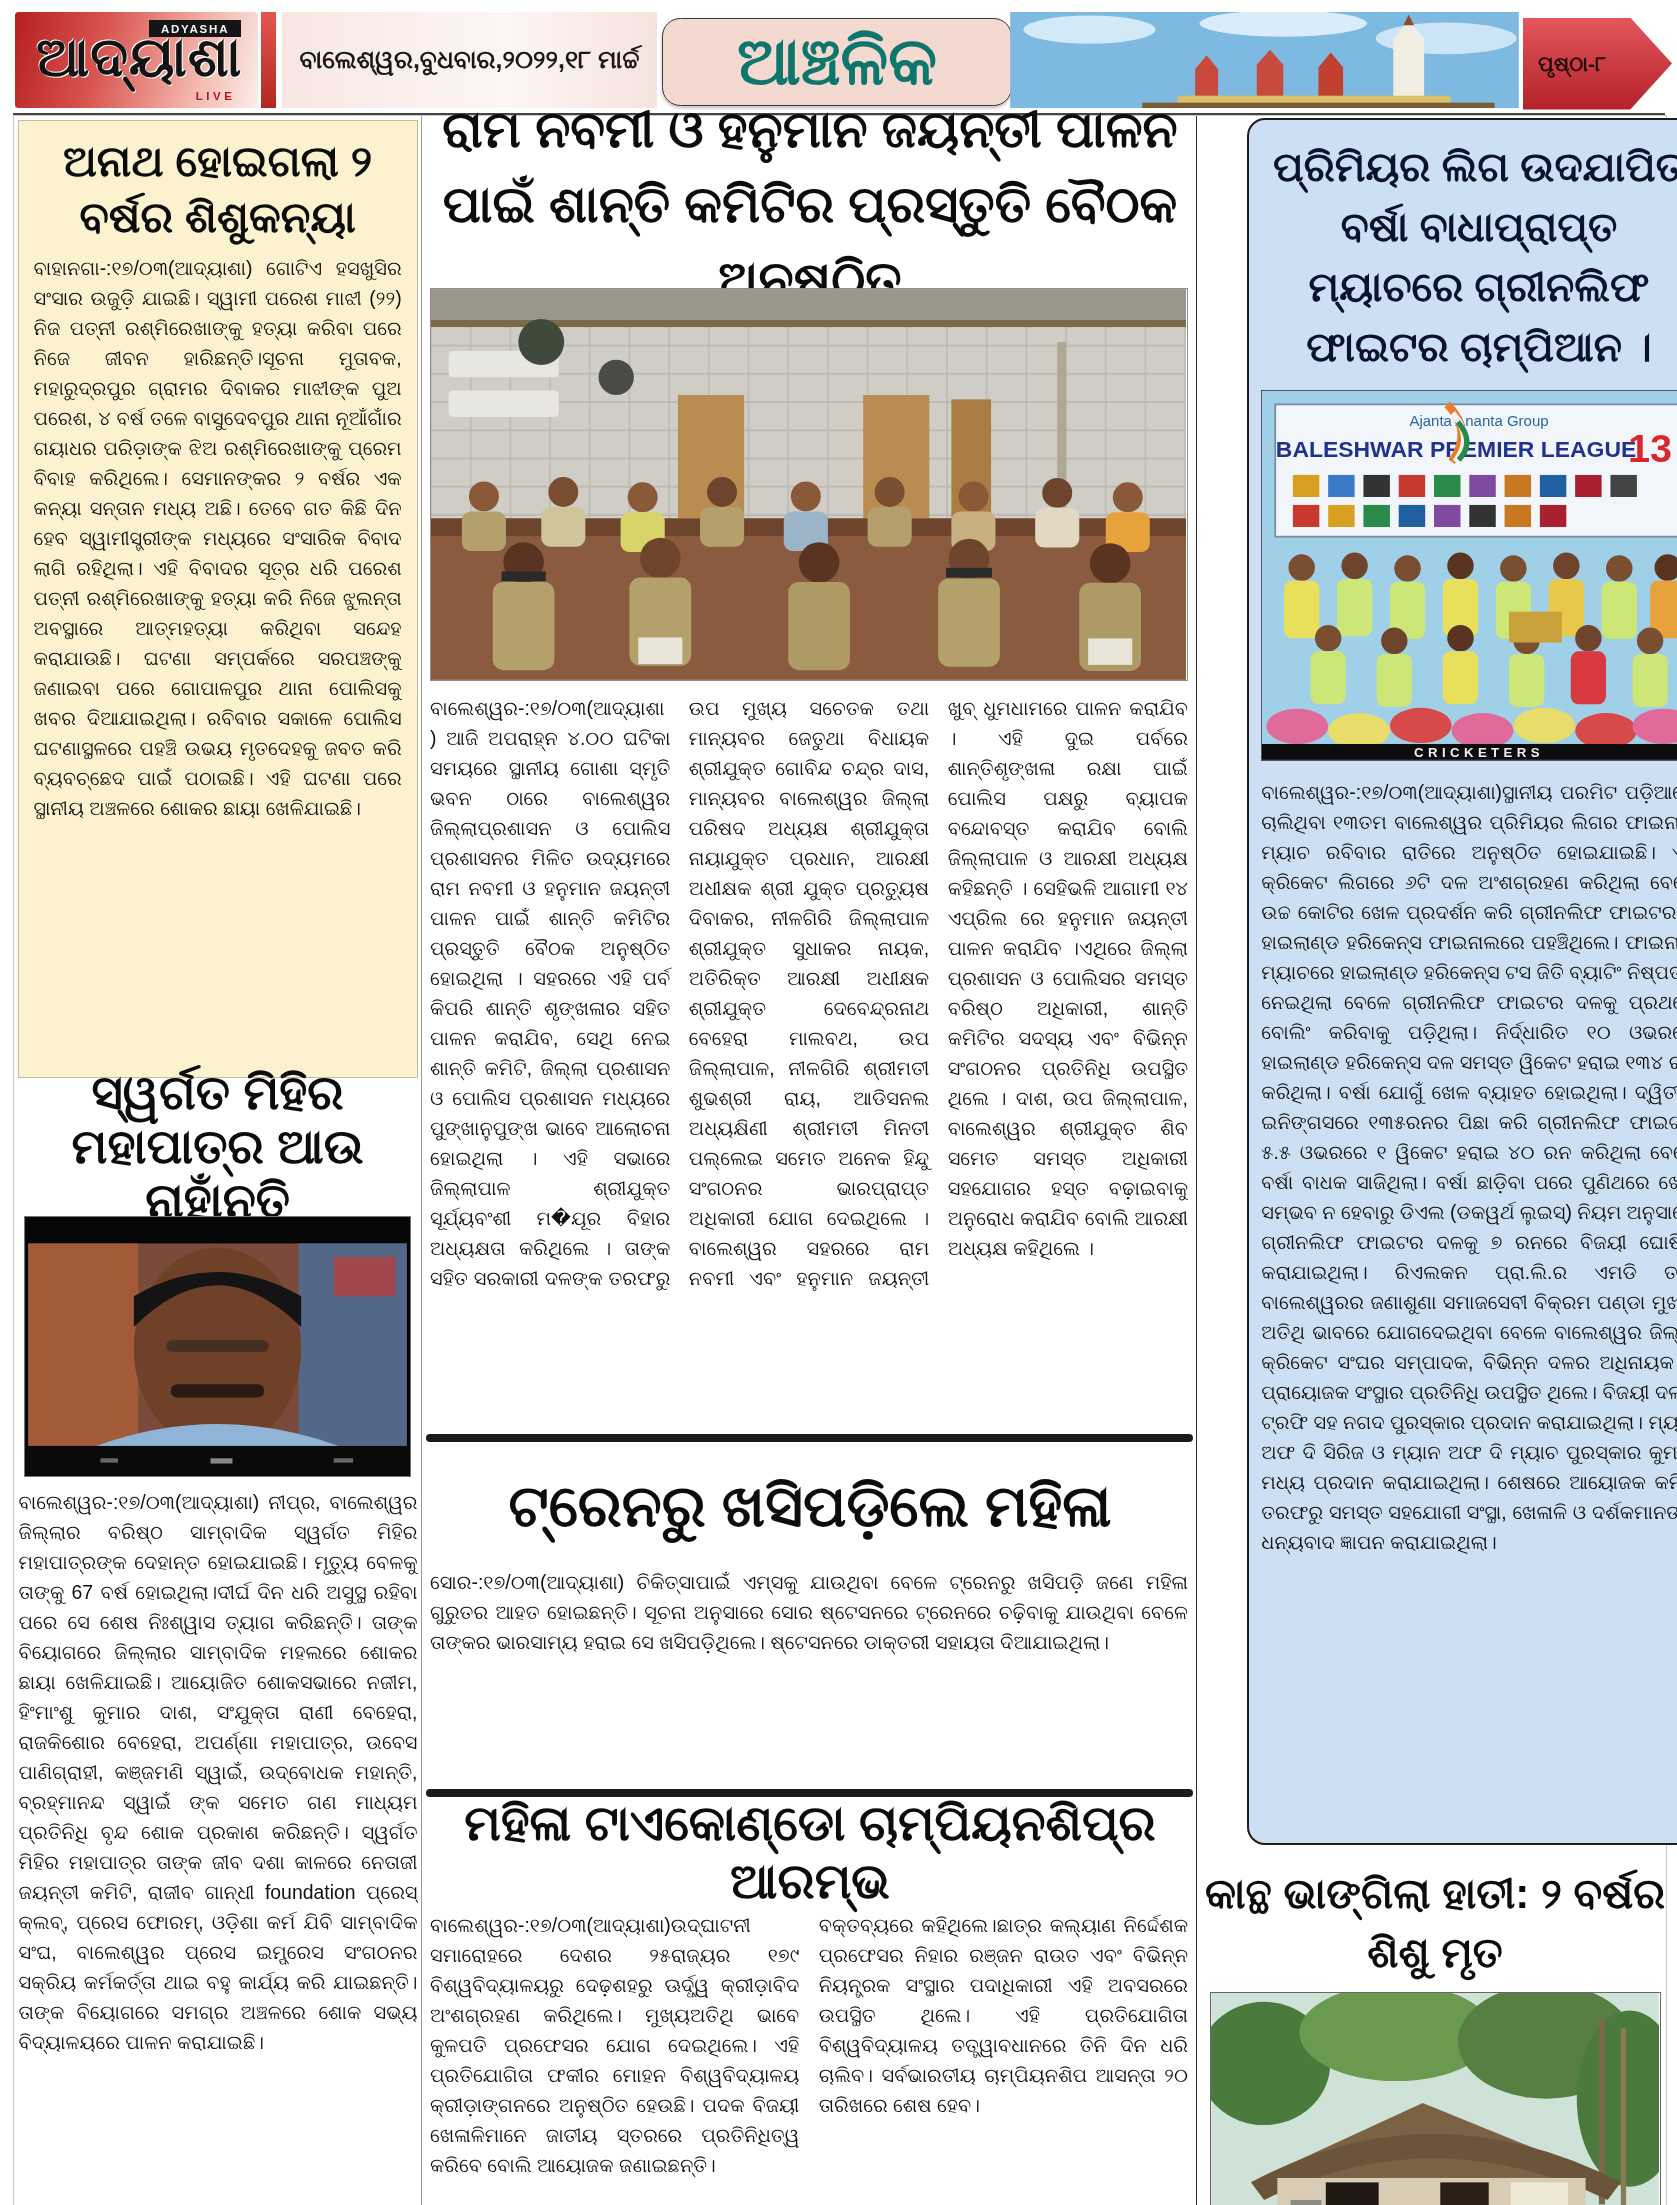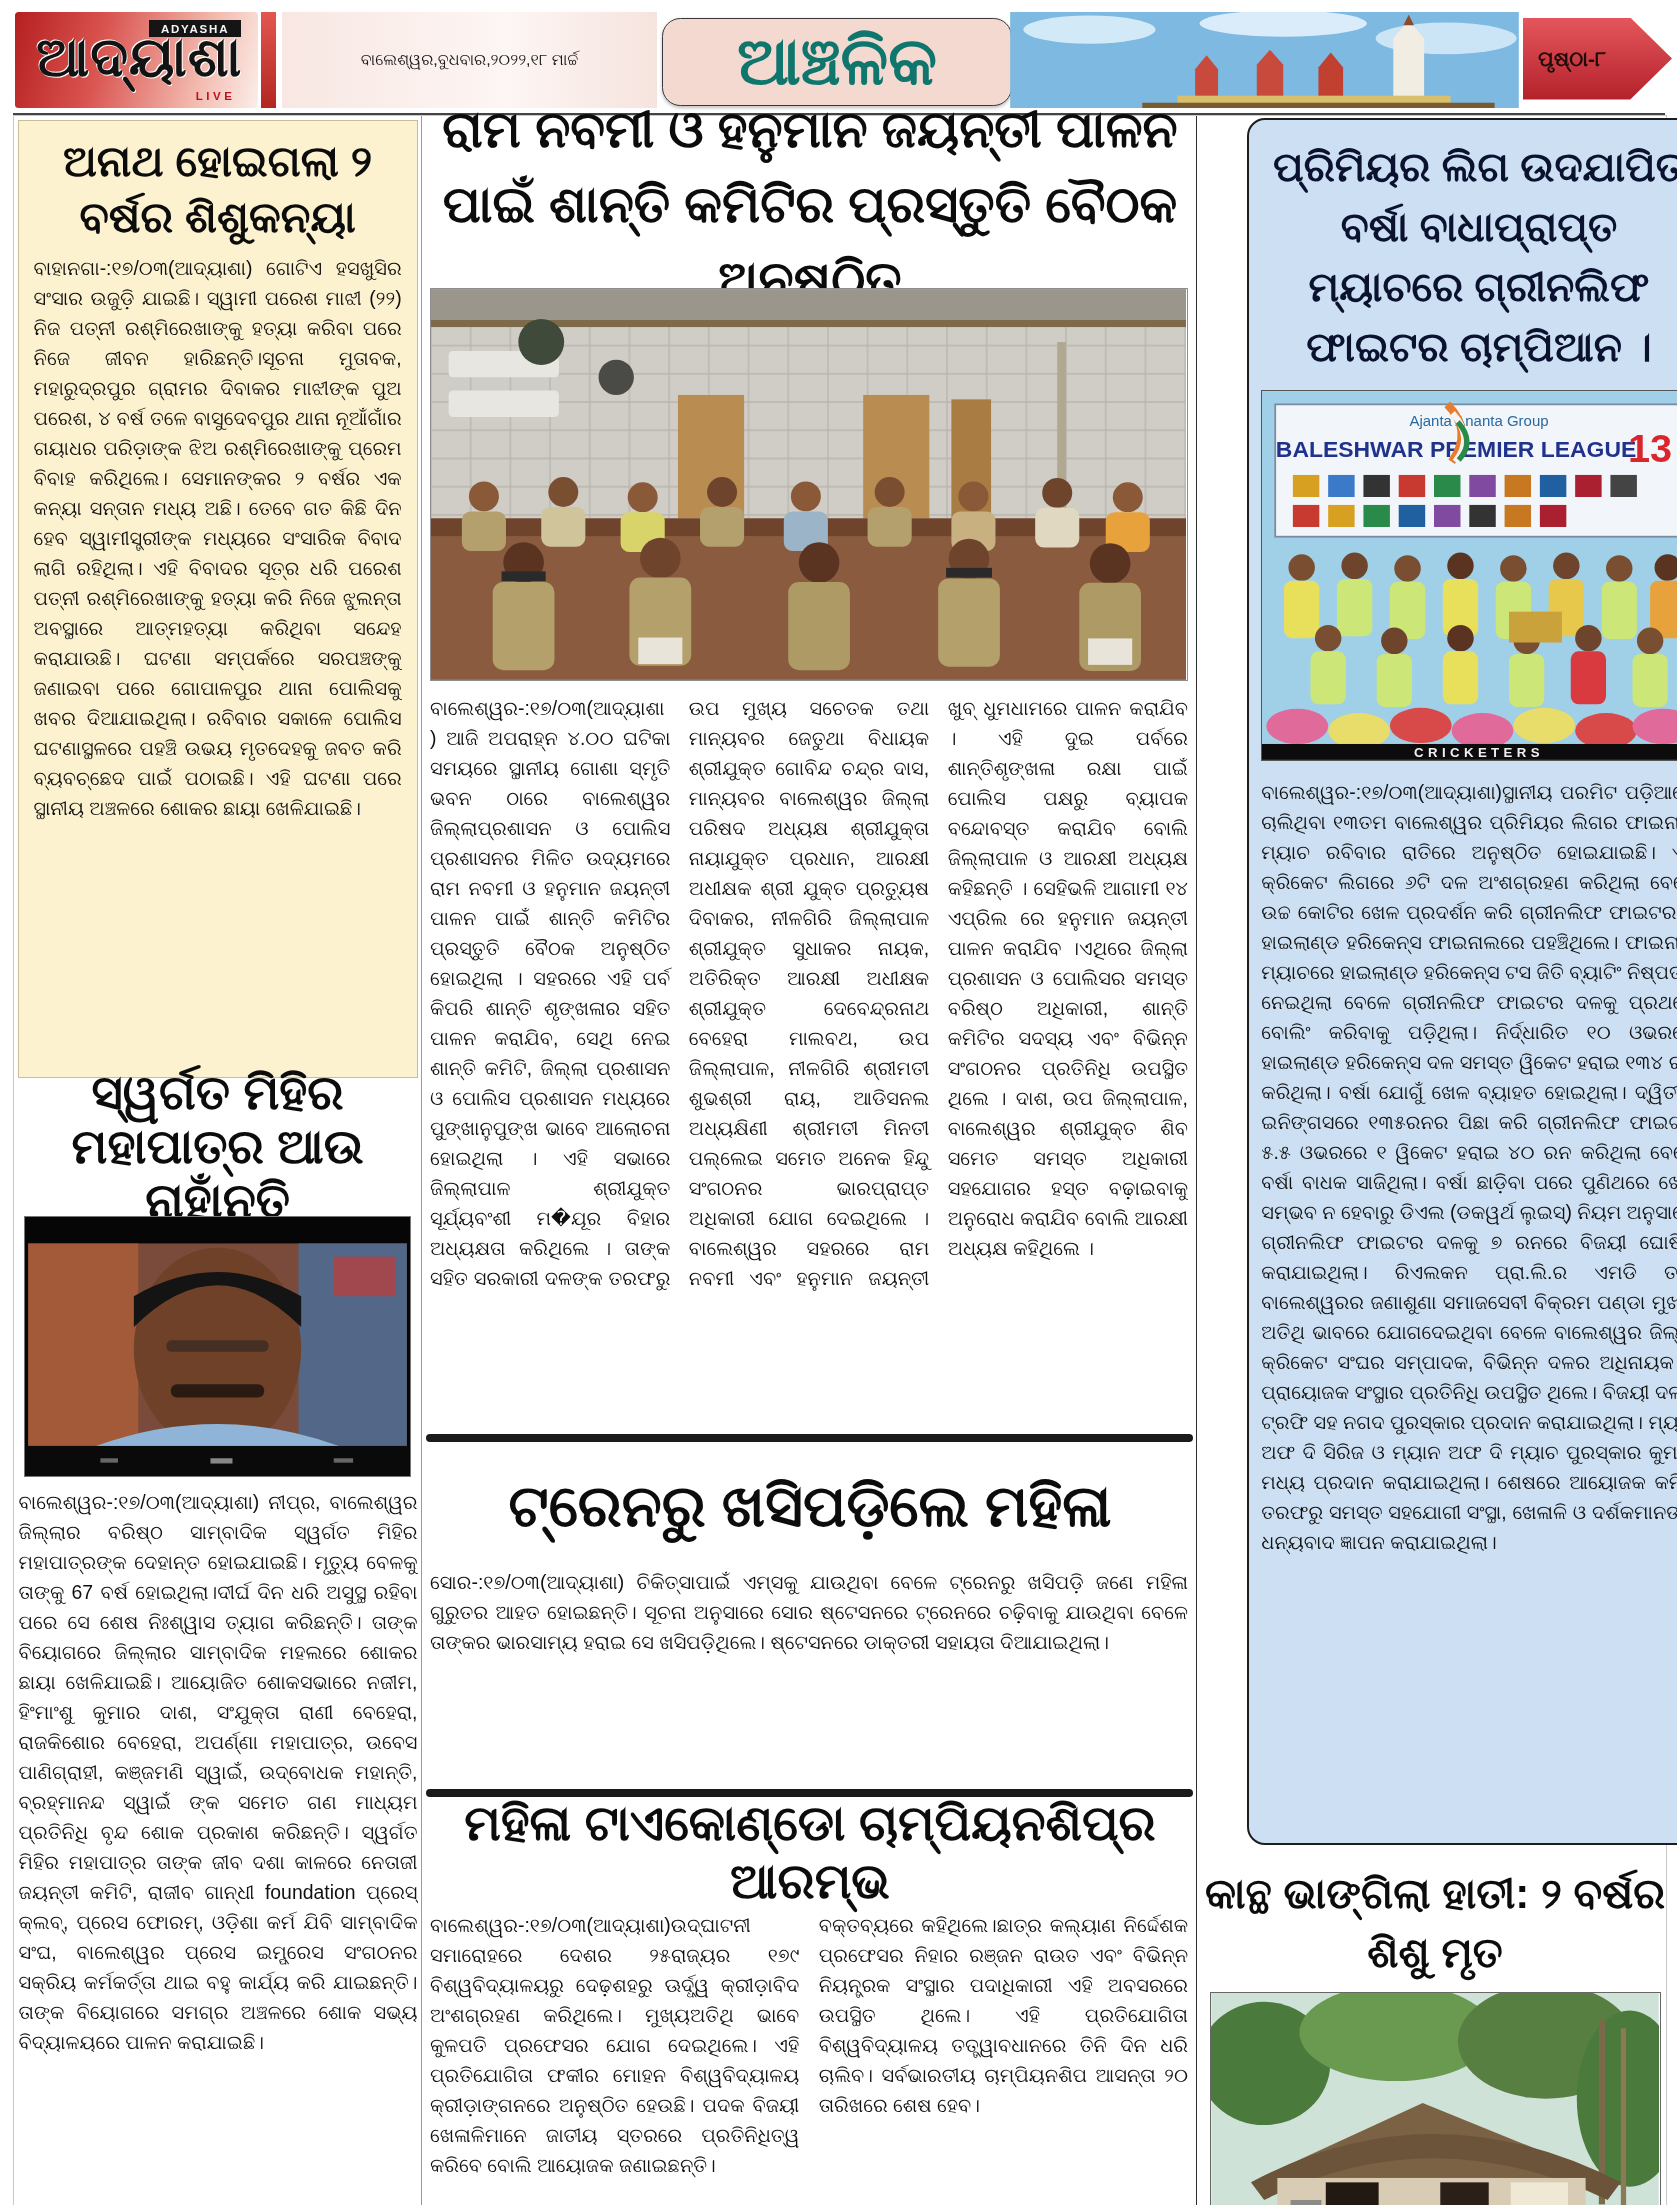--- a/index.html
+++ b/index.html
@@ -14,27 +14,27 @@
         text-shadow:0.9px 0.9px 0 #fff,-0.9px -0.9px 0 #fff;}
   #logo .brand{position:absolute;right:17.6px;top:8px;background:#151515;color:#f5f5f5;
         font-size:11.5px;font-weight:bold;padding:2.6px 11.5px;letter-spacing:1.8px;}
   #logo .live{position:absolute;right:23px;bottom:6.2px;color:#c01020;font-size:11.5px;
         font-weight:bold;letter-spacing:3.5px;}
   #hdr-stripe{left:261px;top:12.3px;width:15px;height:96px;
         background:linear-gradient(180deg,#e2574f,#b32622);}
   #hdr-date{left:282px;top:12.3px;width:375px;height:96px;
         background:linear-gradient(90deg,#f8e7e2,#fdf6f4 60%,#f6e3de);
         display:flex;align-items:center;justify-content:center;}
-  #hdr-date span{font-size:16px;font-weight:normal;color:#181818;}
+  #hdr-date span{font-size:25px;font-weight:bold;color:#181818;}
   #hdr-panel{left:662px;top:17.6px;width:348px;height:86px;background:#f4d9d0;
         border:1.8px solid #3a3a3a;border-radius:18.5px;display:flex;align-items:center;justify-content:center;
         box-shadow:0 1.8px 3.5px rgba(0,0,0,.25);}
   #hdr-panel span{font-size:66px;font-weight:bold;color:#0f766e;}
   #hdr-temple{left:1010px;top:12.3px;width:509px;height:96px;overflow:hidden;}
-  #hdr-arrow{left:1523px;top:17.6px;width:149px;height:82px;
+  #hdr-arrow{left:1523px;top:17.6px;width:149px;height:92px;
         background:linear-gradient(180deg,#e4565c,#b4212a);
         clip-path:polygon(0 0,72% 0,100% 50%,72% 100%,0 100%);
         display:flex;align-items:center;justify-content:flex-start;
         filter:drop-shadow(1.8px 2.6px 1.8px rgba(0,0,0,.35));}
   #hdr-arrow span{font-size:21px;font-weight:bold;color:#210c0c;padding-left:15px;}
   #hdr-rule{left:13.2px;top:113px;width:1652px;height:1.8px;background:#444;}
   
   .vline{width:1.3px;background:#9a9a9a;}
   #frame{left:13.2px;top:115px;width:1652px;height:2593px;border:0.9px solid #c9c9c9;}
   

